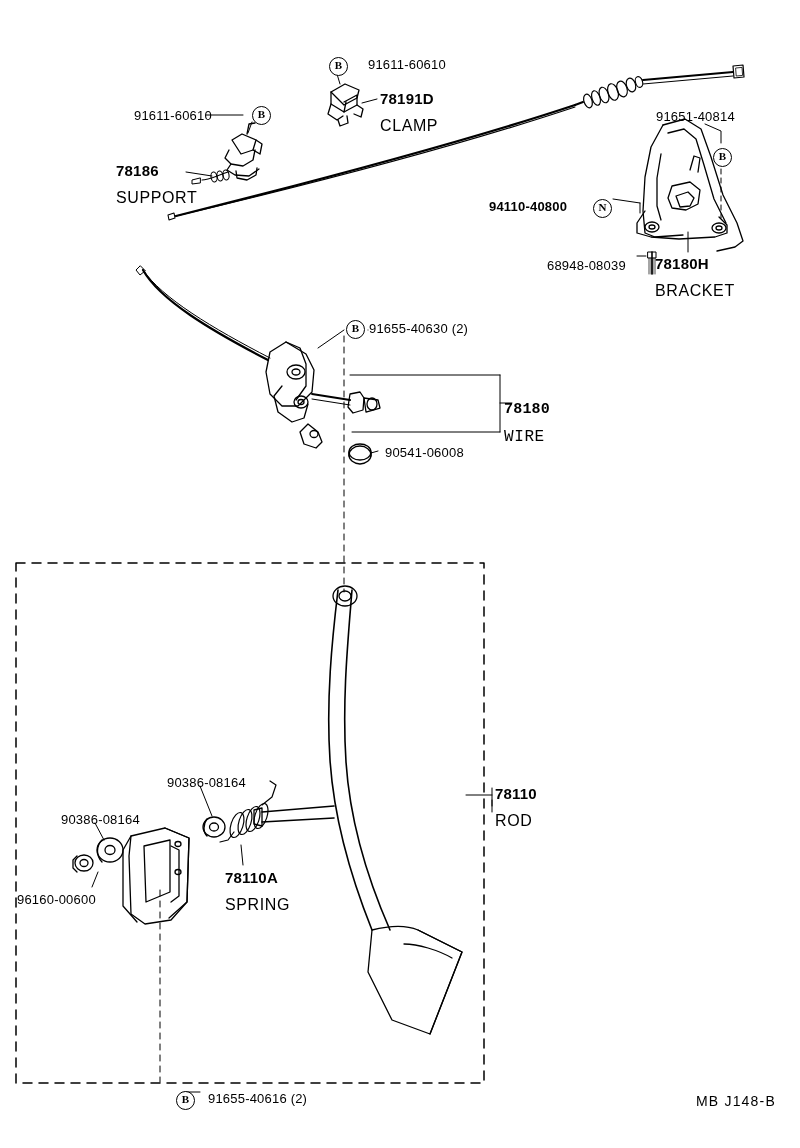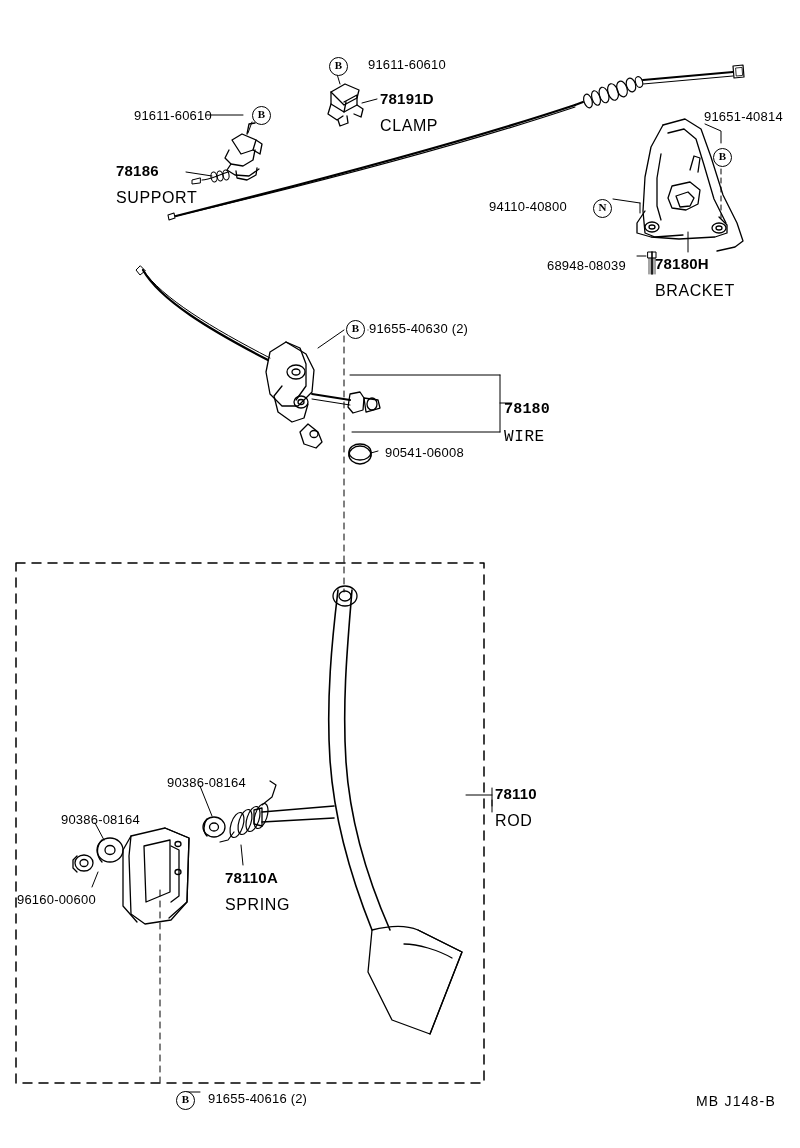--- a/index.html
+++ b/index.html
@@ -260,30 +260,30 @@
 
   <div class="lbl big" style="left:380px; top:91px;">
     <span class="main">78191D</span>
     <span class="sub">CLAMP</span>
   </div>
 
   <div class="lbl" style="left:134px; top:109px;">
     <span class="main">91611-60610</span>
   </div>
 
-  <div class="lbl" style="left:704px; top:110px;">
+  <div class="lbl" style="left:656px; top:110px;">
     <span class="main">91651-40814</span>
   </div>
 
   <div class="lbl big" style="left:116px; top:163px;">
     <span class="main">78186</span>
     <span class="sub">SUPPORT</span>
   </div>
 
-  <div class="lbl" style="left:489px; top:200px;">
+  <div class="lbl" style="left:489px; top:200px;font-weight:bold;">
     <span class="main">94110-40800</span>
   </div>
 
   <div class="lbl" style="left:547px; top:259px;">
     <span class="main">68948-08039</span>
   </div>
 
   <div class="lbl big" style="left:655px; top:256px;">
     <span class="main">78180H</span>
     <span class="sub">BRACKET</span>

